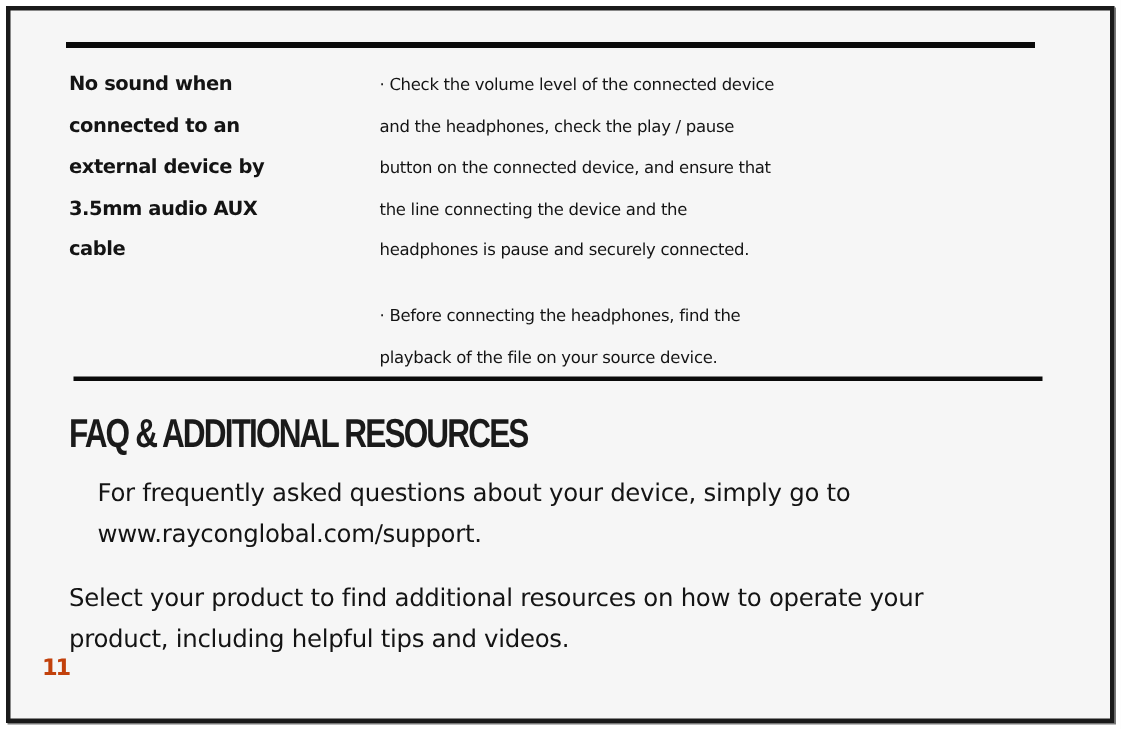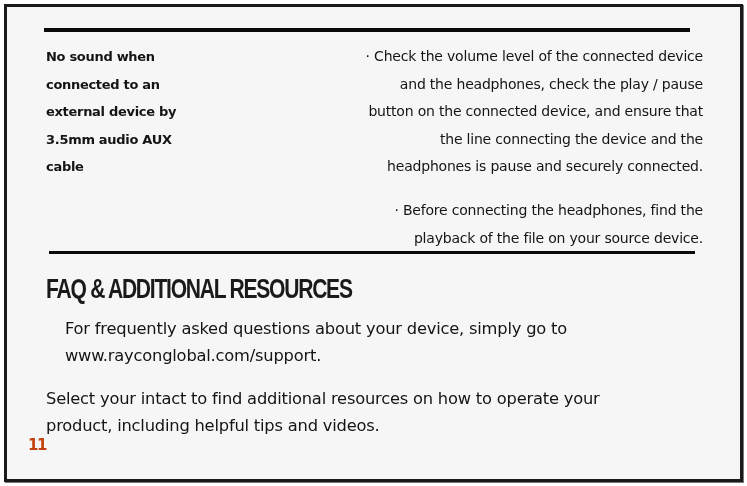--- a/index.html
+++ b/index.html
@@ -2,21 +2,21 @@
 <html><head>
 <meta charset="utf-8">
 <style>
   html, body { margin:0; padding:0; background:#ffffff; }
   body { width:747px; height:486px; position:relative; overflow:hidden; font-family:"DejaVu Sans", sans-serif; color:#141414; }
   .frame { position:absolute; left:4px; top:4px; width:733px; height:472px; border:3px solid #1a1a1a; background:#f6f6f6; box-shadow: 1px 1px 0 #777; }
   .rule { position:absolute; height:4px; background:#0a0a0a; }
   .rule.top { left:44px; top:28px; width:646px; }
   .rule.mid { left:49px; top:251px; width:646px; height:3px; }
   .issue { position:absolute; left:46px; top:43px; width:200px; font-weight:bold; font-size:13px; line-height:27.5px; letter-spacing:-0.3px; }
-  .sol { position:absolute; left:253px; width:450px; font-size:14px; line-height:27.5px; letter-spacing:-0.2px;text-align:right; }
+  .sol { position:absolute; left:253px; width:450px; font-size:11px; line-height:27.5px; letter-spacing:-0.2px; }
   .sol.s1 { top:43px; }
   .sol.s2 { top:197px; }
   .heading { position:absolute; left:46px; top:274px; font-family:"Liberation Sans", sans-serif; font-weight:bold; font-size:27px; letter-spacing:-1.6px; transform:scaleX(0.78); transform-origin:left center; color:#1a1a1a; white-space:nowrap; }
   .para { position:absolute; left:46px; width:660px; font-size:16.3px; line-height:27px; letter-spacing:-0.2px; }
   .para.p1 { top:315px;margin-left:19px; }
   .para.p2 { top:385px; }
   .pagenum { position:absolute; left:28px; top:436px; font-weight:bold; font-size:15px; letter-spacing:-1.5px; color:#c2410c; }
 </style>
 </head>
 <body>
@@ -49,17 +49,17 @@
 <div class="rule mid"></div>
 
 <div class="heading">FAQ &amp; ADDITIONAL RESOURCES</div>
 
 <div class="para p1">
   <div>For frequently asked questions about your device, simply go to</div>
   <div>www.rayconglobal.com/support.</div>
 </div>
 
 <div class="para p2">
-  <div>Select your intact to find additional resources on how to operate your</div>
+  <div>Select your product to find additional resources on how to operate your</div>
   <div>product, including helpful tips and videos.</div>
 </div>
 
 <div class="pagenum">11</div>
 
 </body></html>

